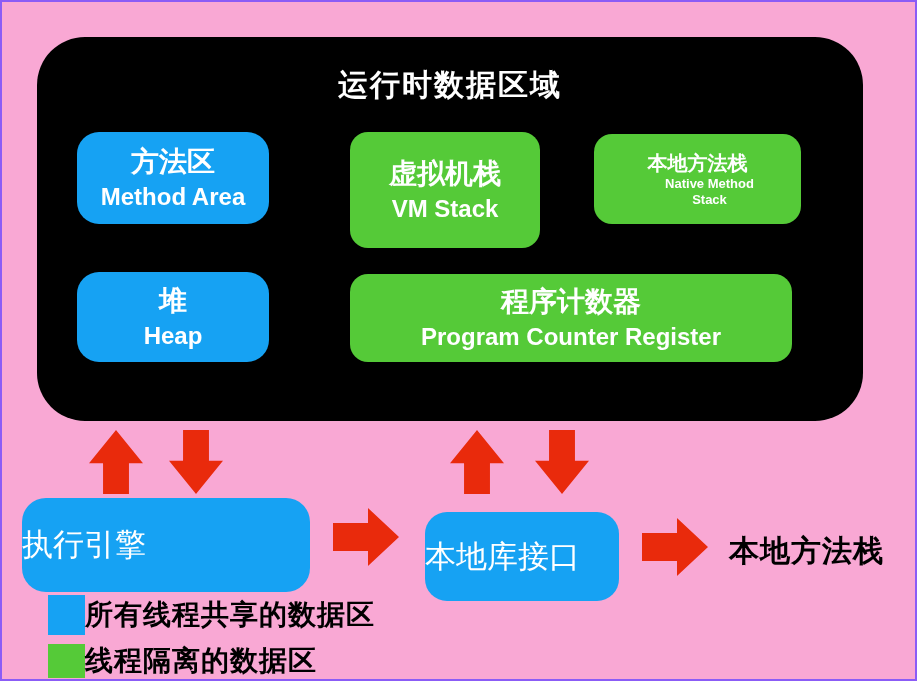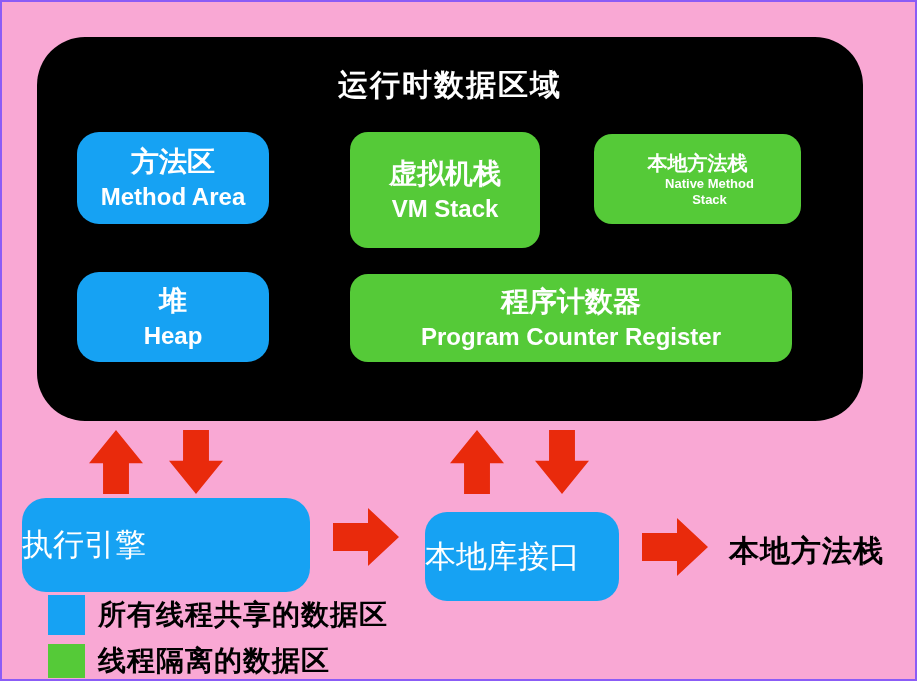--- a/index.html
+++ b/index.html
@@ -105,21 +105,20 @@
     position: absolute;
     display: flex;
     align-items: center;
   }
   .legend-row-shared   { left: 46px; top: 593px; }
   .legend-row-isolated { left: 46px; top: 640px; }
   .legend-swatch { width: 37px; flex: 0 0 37px; }
   .legend-row-shared .legend-swatch   { height: 40px; background: #16A2F3; }
   .legend-row-isolated .legend-swatch { height: 34px; background: #55CA38; }
   .legend-label {
-    margin-left: 13px;
     color: #000000;
     font-size: 28px;
     font-weight: bold;
     letter-spacing: 1px;
   }
 </style>
 </head>
 <body>
 
 <div class="canvas">

